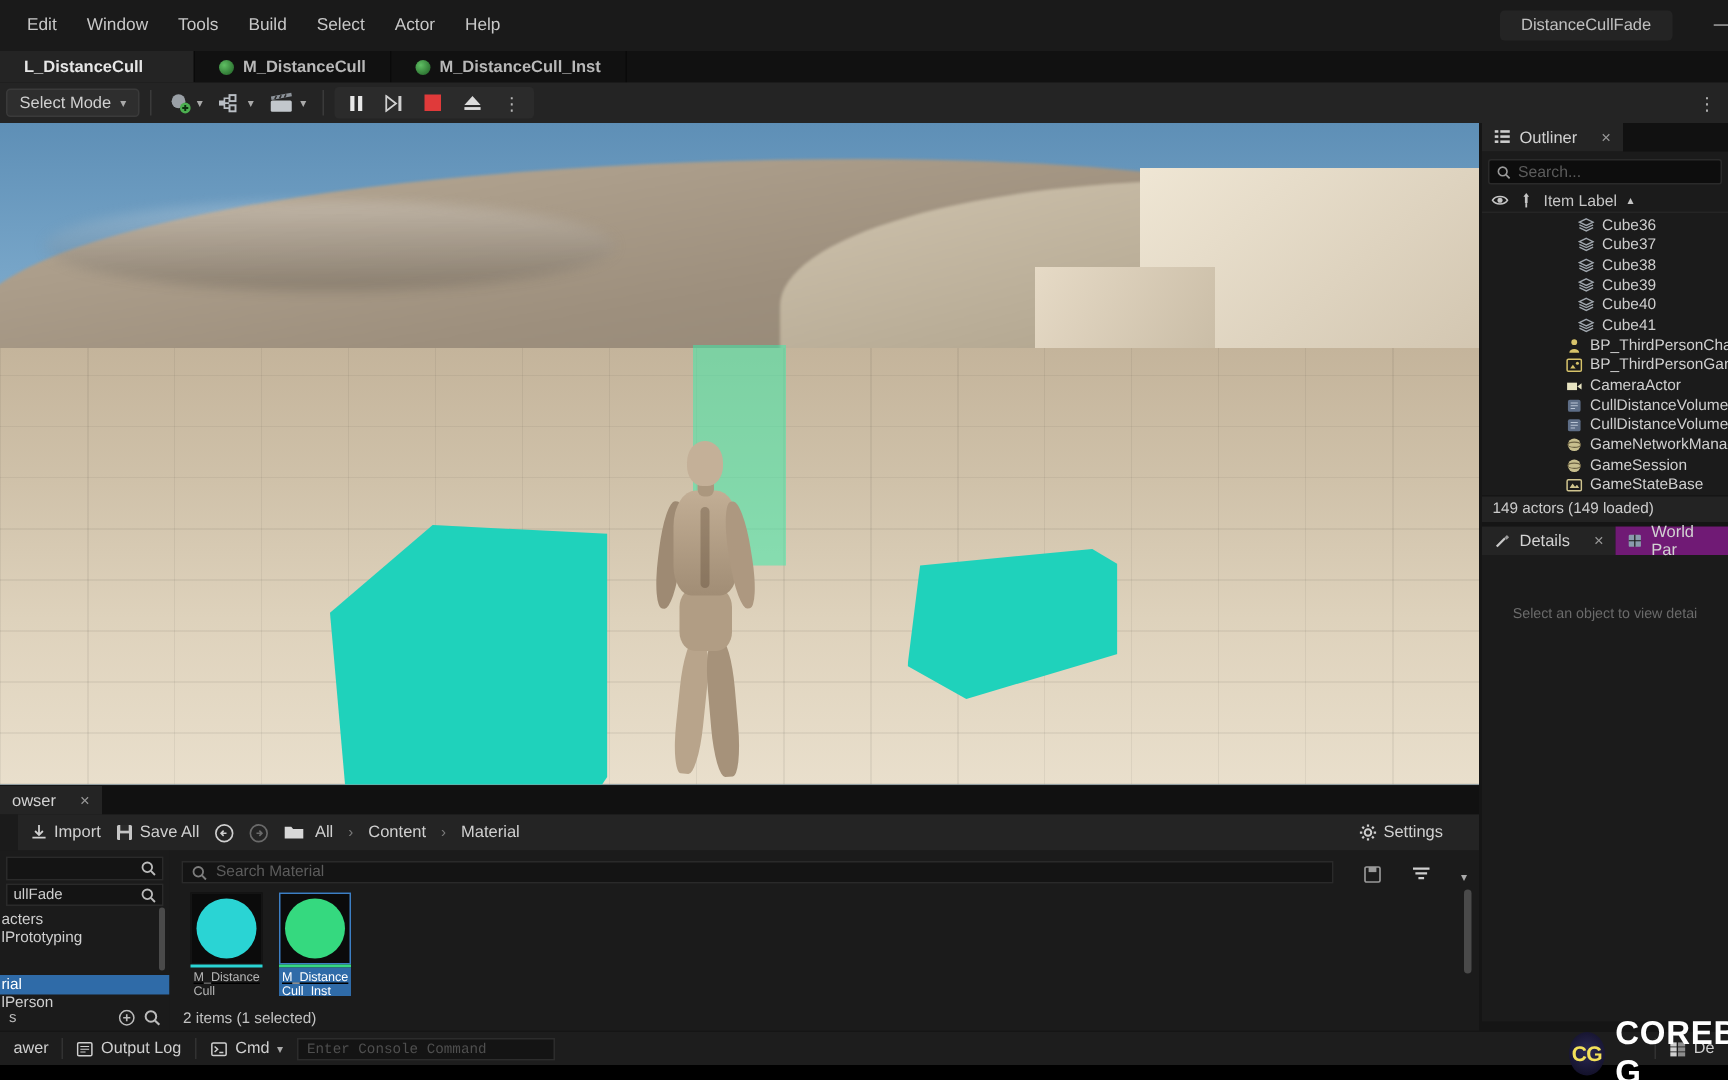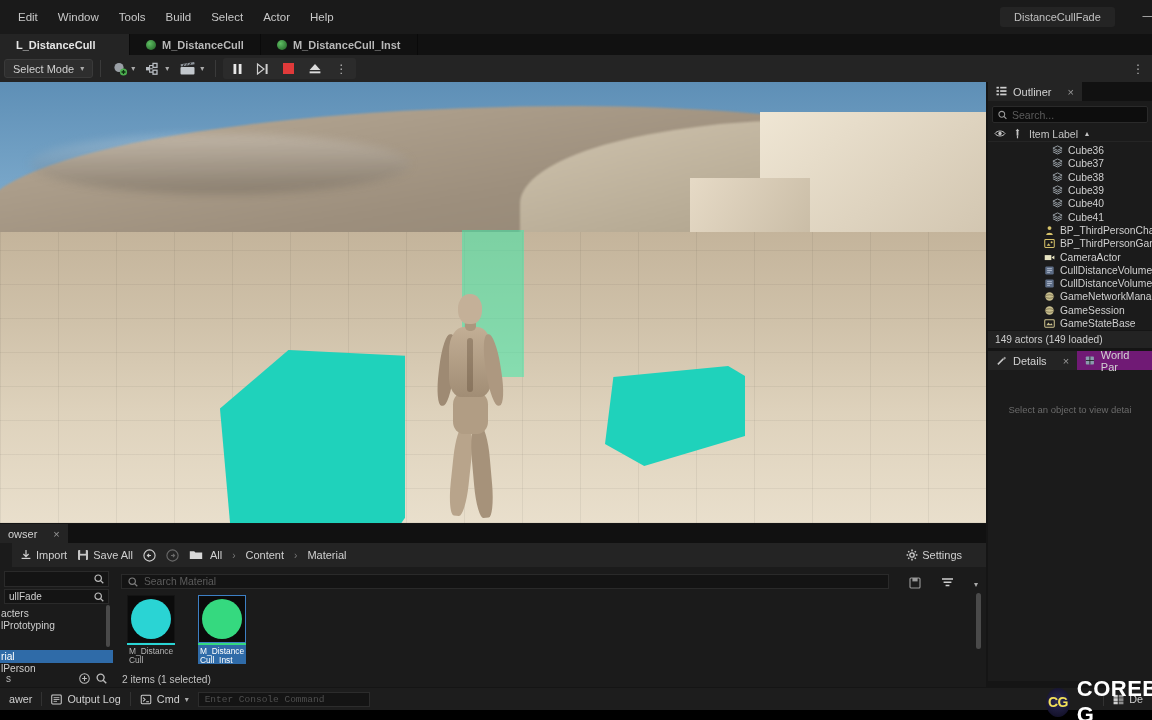--- a/index.html
+++ b/index.html
@@ -238,21 +238,21 @@
   }
   .cb-right { flex: 1; background: #1b1b1b; position: relative; }
   .cb-search-bar {
     display: flex; align-items: flex-end; gap: 20px; height: 22px; padding: 0 8px;
   }
   .cb-search {
     flex: 1; height: 15px; background: #141414; border: 1px solid #2a2a2a;
     display: flex; align-items: center; gap: 6px; padding: 0 6px;
     font-size: 10.3px; color: #5c5c5c;
   }
-  .asset-grid { display: flex; gap: 23px; padding: 6px 0 0 14px; }
+  .asset-grid { display: flex; gap: 11px; padding: 6px 0 0 14px; text-decoration: underline; }
   .asset {
     width: 48px;
   }
   .asset-thumb {
     width: 48px; height: 48px; background: #0b0b0b;
     display: flex; align-items: center; justify-content: center;
     border: 1px solid #141414;
   }
   .asset.sel .asset-thumb { border: 1px solid #3d7fc4; }
   .sphere { width: 40px; height: 40px; border-radius: 50%; }

